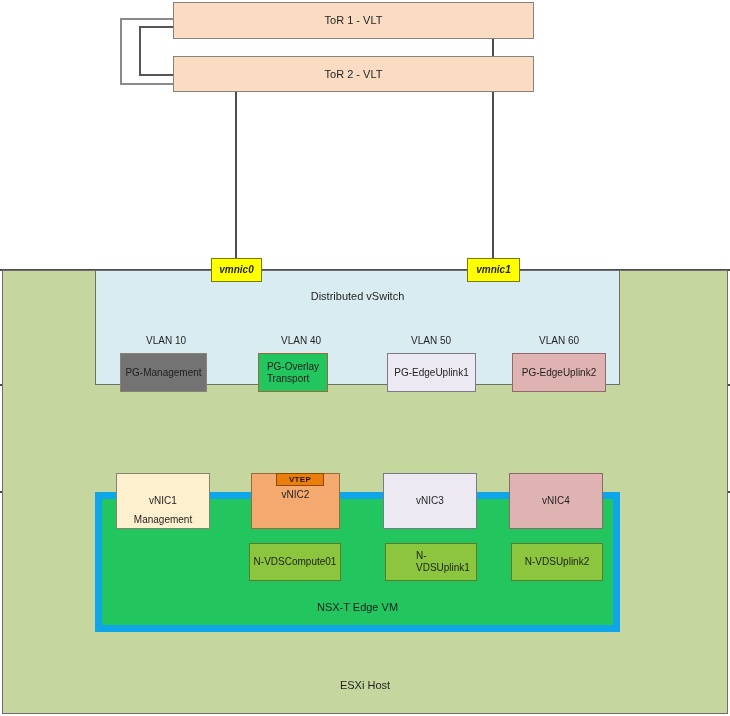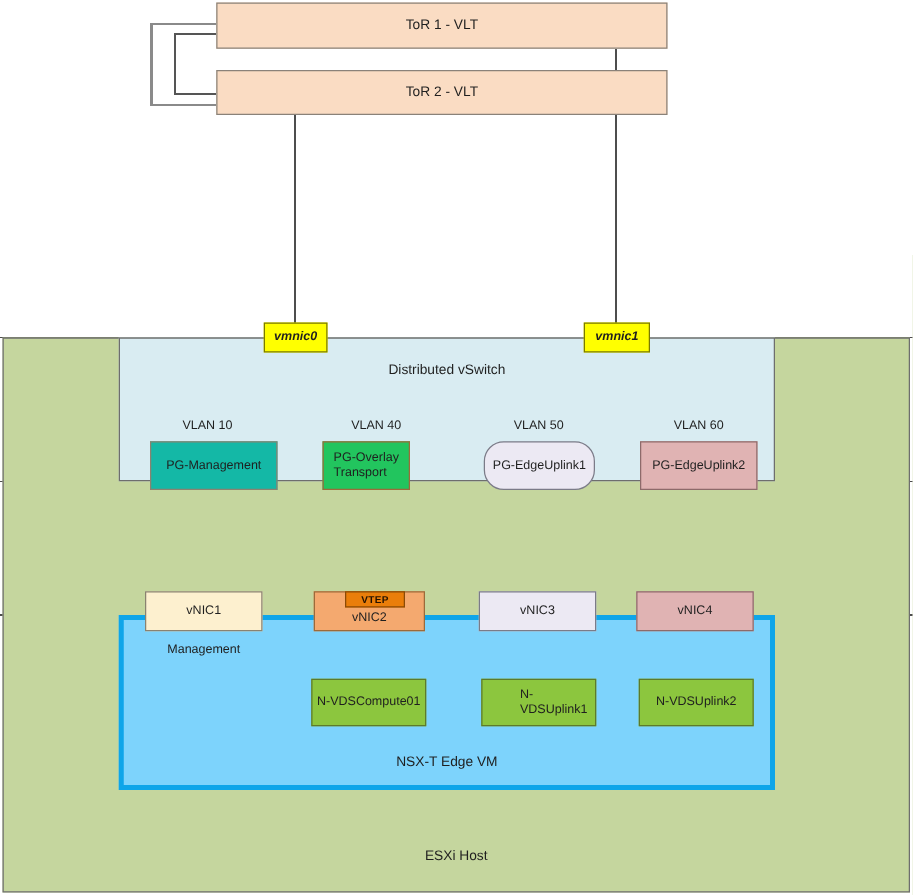--- a/index.html
+++ b/index.html
@@ -71,22 +71,22 @@
     width: 100%;
     text-align: center;
     font-size: 11px;
     color: #1f1f1f;
   }
   #edge-vm {
     position: absolute;
     left: 95px; top: 492px;
     width: 525px; height: 140px;
     box-sizing: border-box;
-    background: #7dd3fc;
-    border: 4px solid #0ea5e9;
+    background: #22c55e;
+    border: 7px solid #0ea5e9;
   }
   #edge-vm-label {
     position: absolute;
     left: 0; bottom: 12px;
     width: 100%;
     text-align: center;
     font-size: 11px;
     color: #1f1f1f;
   }
 
@@ -106,27 +106,27 @@
   .vlan-label {
     position: absolute;
     font-size: 10px;
     color: #1f1f1f;
     text-align: center;
     width: 120px;
   }
 
   
   .pg { font-size: 10px; height: 39px; top: 353px; }
-  #pg-management   { left: 120px; width: 102px;  background: #14b8a6; border-color: #8a8270; }
+  #pg-management   { left: 120px; width: 87px;  background: #737373; border-color: #8a8270; }
   #pg-overlay      { left: 258px; width: 70px;  background: #22c55e; border-color: #9c6a3a; }
-  #pg-edgeuplink1  { left: 387px; width: 89px;  background: #ece9f3; border-color: #7b7b88; border-radius: 16px; }
+  #pg-edgeuplink1  { left: 387px; width: 89px;  background: #ece9f3; border-color: #7b7b88; }
   #pg-edgeuplink2  { left: 512px; width: 94px;  background: #e0b3b3; border-color: #8d6a6a; }
 
   
-  .vnic { font-size: 10px; height: 32px; top: 473px; }
+  .vnic { font-size: 10px; height: 56px; top: 473px; }
   #vnic1 { left: 116px; width: 94px; background: #fdf0cf; border-color: #8a8270; }
   #vnic2 { left: 251px; width: 89px; background: #f4a96f; border-color: #9c6a3a; }
   #vnic3 { left: 383px; width: 94px; background: #ece9f3; border-color: #7b7b88; }
   #vnic4 { left: 509px; width: 94px; background: #e0b3b3; border-color: #8d6a6a; }
 
   #vtep-badge {
     position: absolute;
     left: 276px; top: 473px;
     width: 48px; height: 13px;
     box-sizing: border-box;

